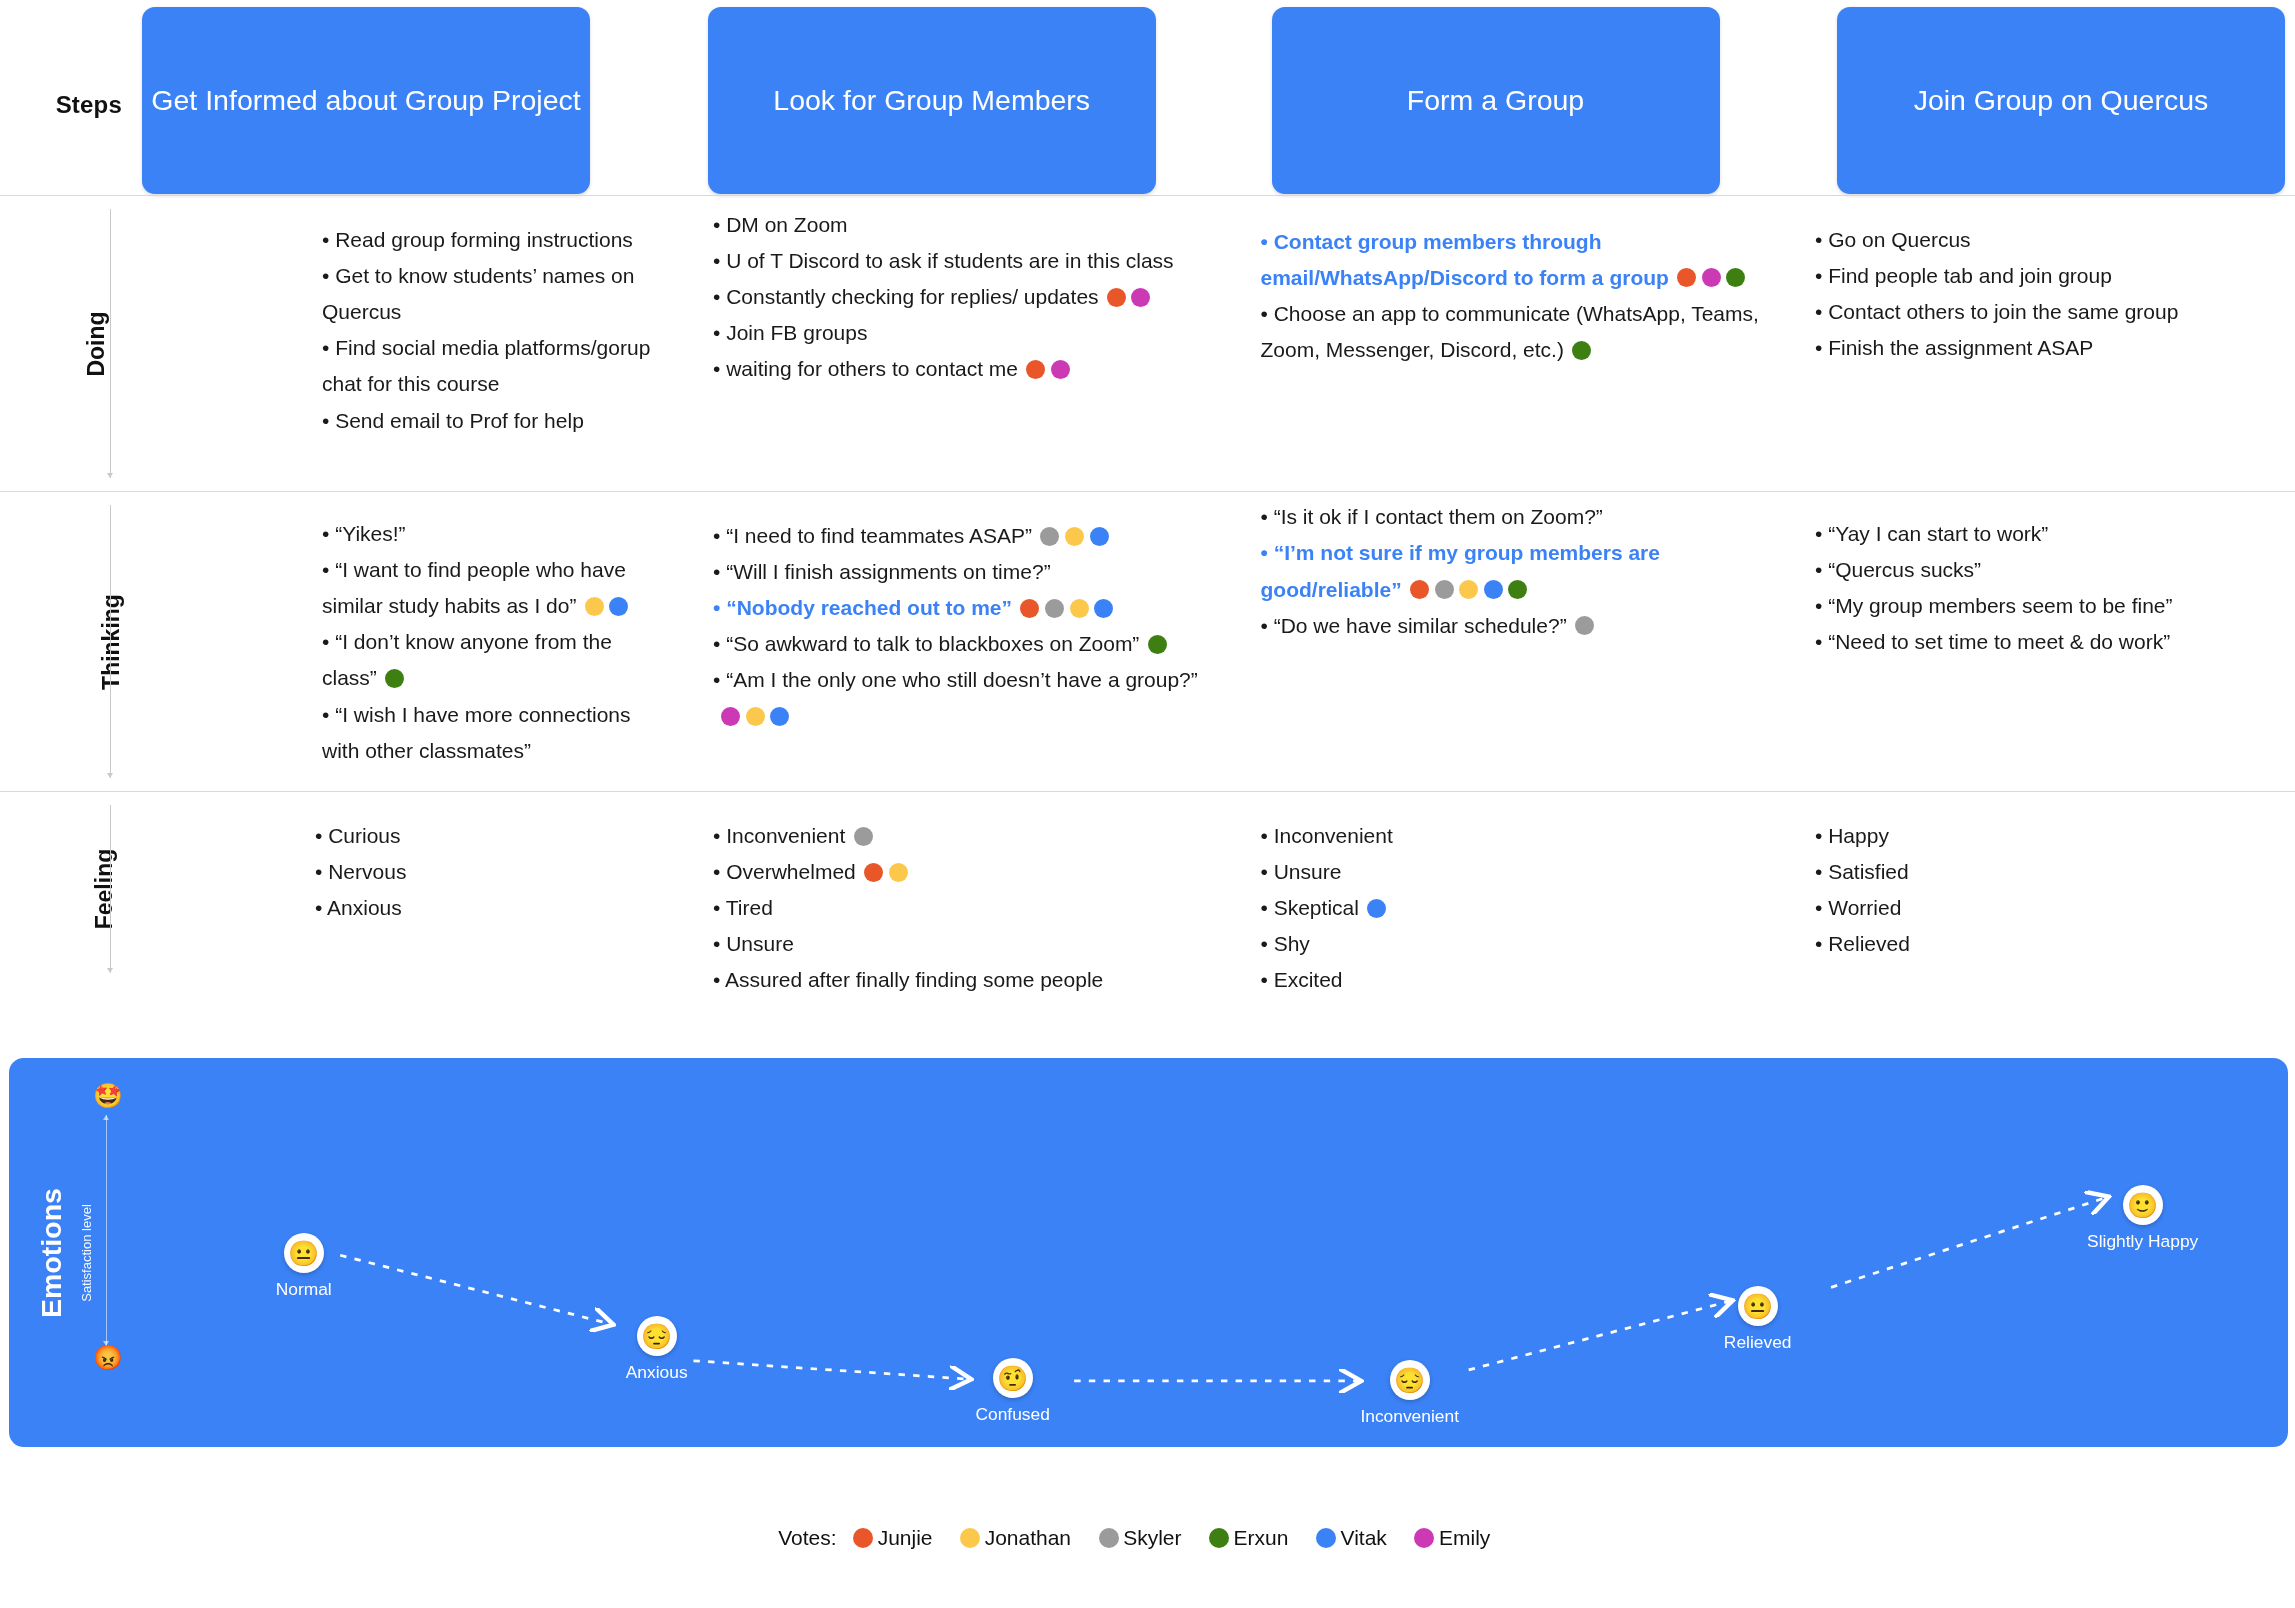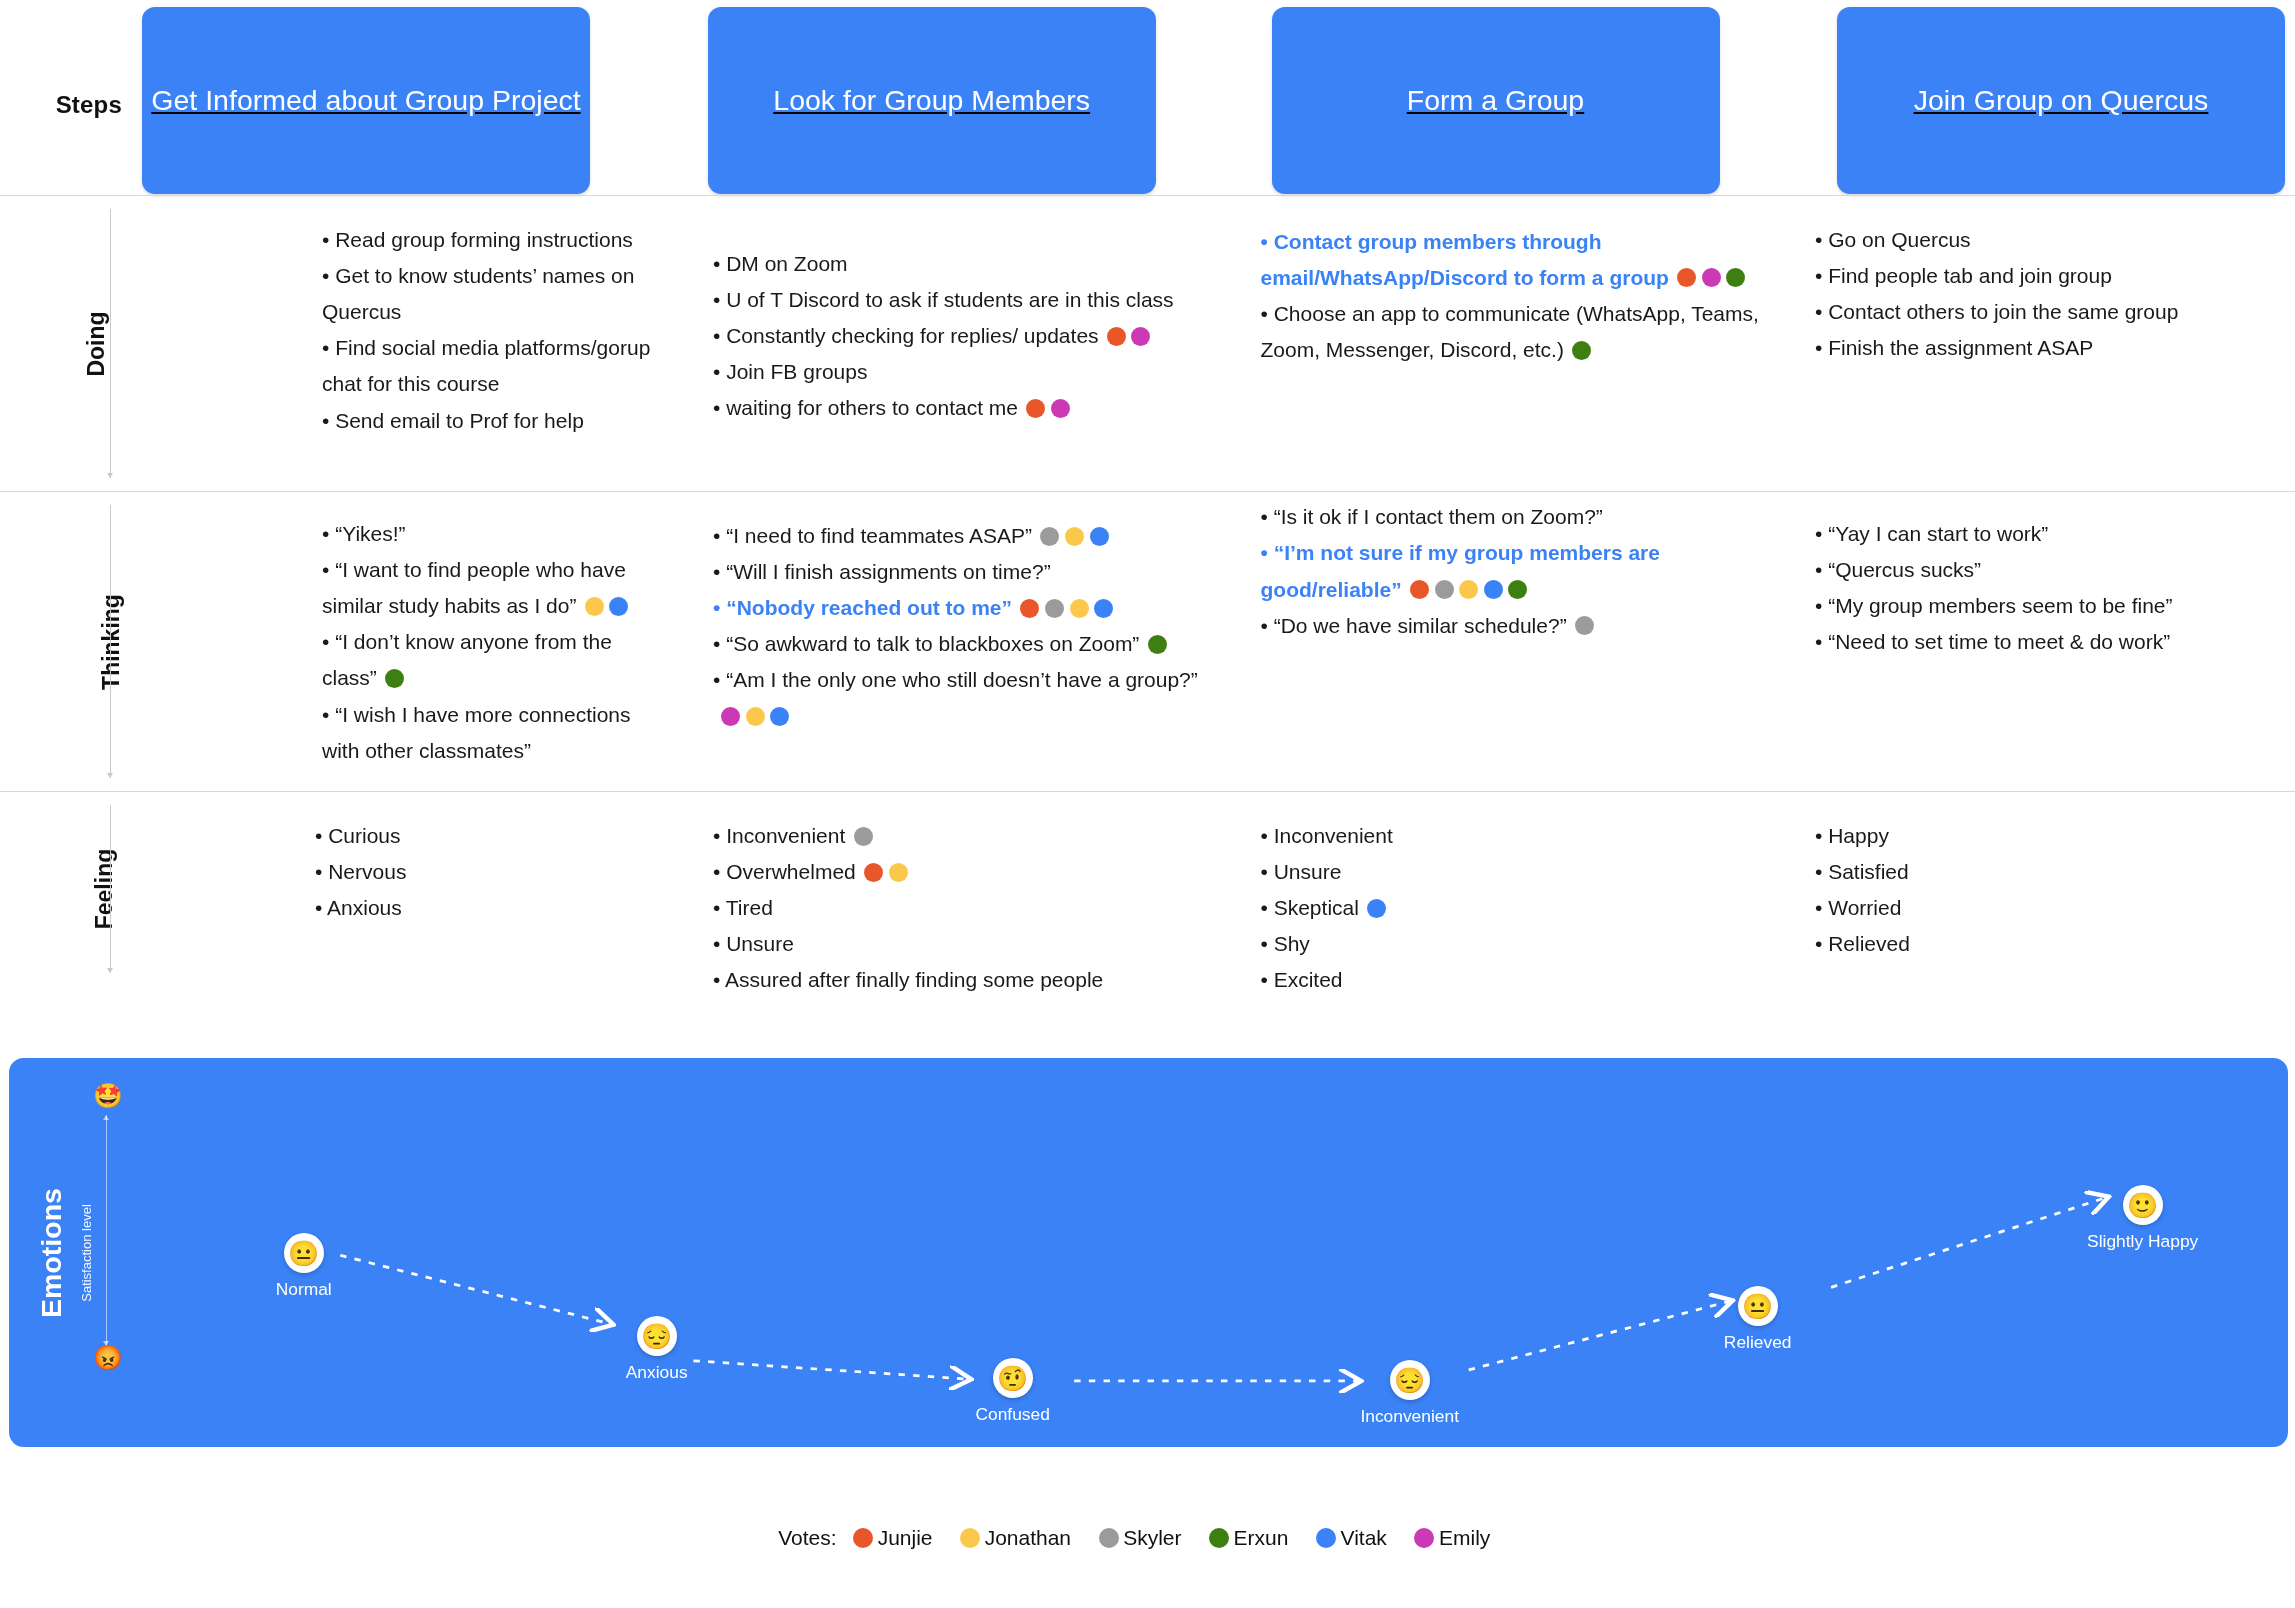--- a/index.html
+++ b/index.html
@@ -6,21 +6,21 @@
   html, body {
     width: 2296px;
     height: 1609px;
     background: #ffffff;
     font-family: "Liberation Sans", sans-serif;
     overflow: hidden;
   }
   .page { position: relative; width: 2296px; height: 1609px; }
 
   
-  .grid-row { display: flex; width: 2296px; text-decoration: underline; }
+  .grid-row { display: flex; width: 2296px; }
   .rail { width: 142px; flex: 0 0 142px; position: relative; }
   .col  { flex: 0 0 551px; width: 551px; position: relative; }
 
   
   .steps-header { height: 195px; padding-top: 7.3px; }
   .steps-label {
     position: absolute; right: 20px; top: 84px;
     font-size: 24px; font-weight: bold; color: #111;
     letter-spacing: 0.2px;
   }
@@ -65,21 +65,21 @@
   .bullets .b.hl { color: #3b82f6; font-weight: bold; }
   .dot {
     display: inline-block; width: 19px; height: 19px;
     border-radius: 50%; vertical-align: -2.8px;
     margin: 0 2.8px;
   }
   .dot.sp { margin-left: 8.3px; }
 
   
   .lane-doing   .c1 { padding-left: 180px; padding-top: 26px; }
-  .lane-doing   .c2 { padding-left: 20px;  padding-top: 5px; margin-top: 45px; }
+  .lane-doing   .c2 { padding-left: 20px;  padding-top: 11px; }
   .lane-doing   .c3 { padding-left: 16.5px;  padding-top: 27.5px; }
   .lane-doing   .c4 { padding-left: 20px;  padding-top: 26px; }
 
   .lane-think   .c1 { padding-left: 180px; padding-top: 24px; }
   .lane-think   .c2 { padding-left: 20px;  padding-top: 26px; }
   .lane-think   .c3 { padding-left: 16.5px;  padding-top: 7.3px;  }
   .lane-think   .c4 { padding-left: 20px;  padding-top: 24px; }
 
   .lane-feel    .c1 { padding-left: 173px; padding-top: 26px; }
   .lane-feel    .c2 { padding-left: 20px;  padding-top: 26px; }

